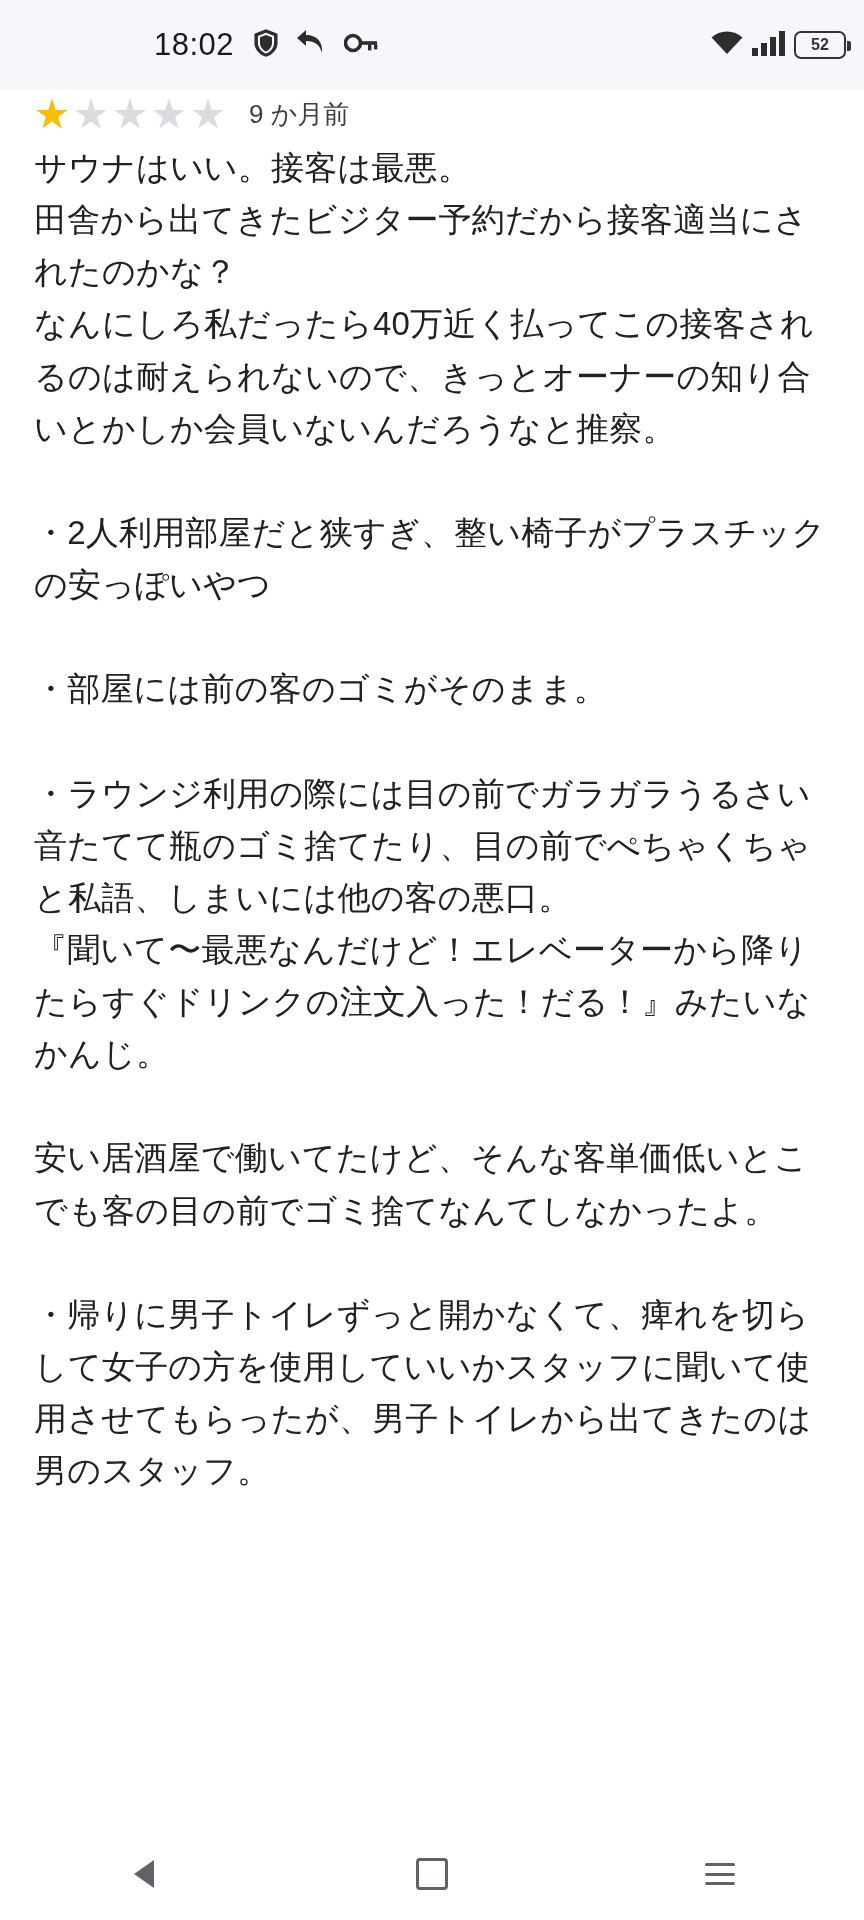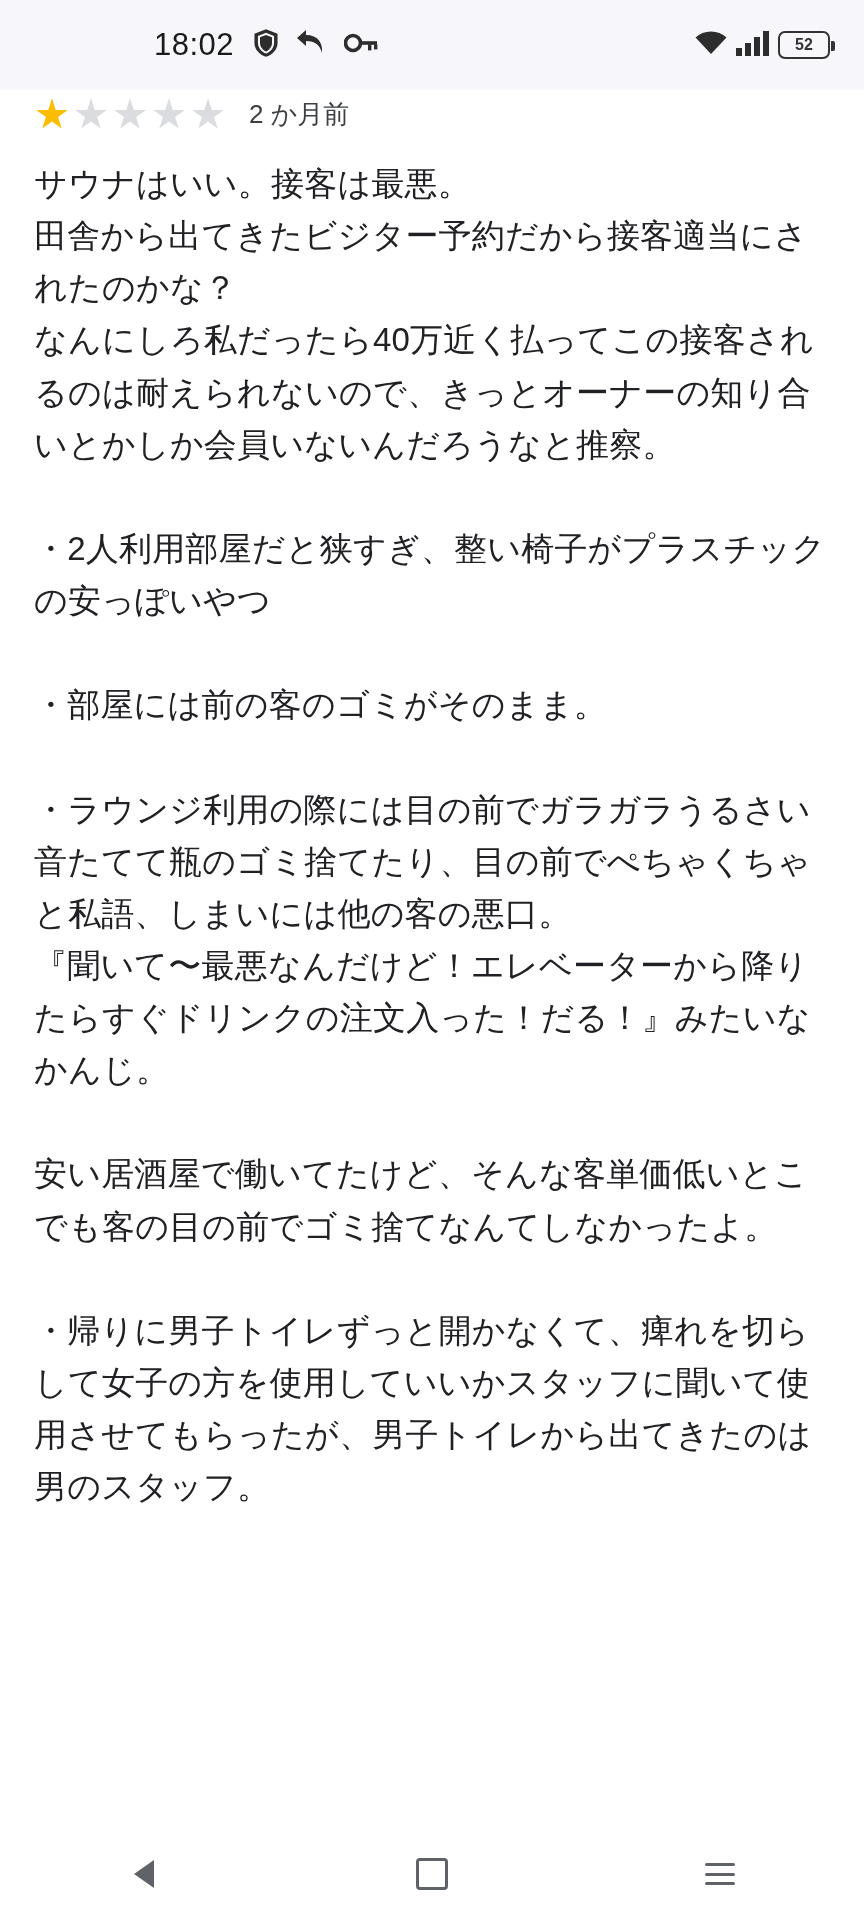--- a/index.html
+++ b/index.html
@@ -37,21 +37,21 @@
     font-weight: 500;
     letter-spacing: 0.5px;
   }
   .status-icons-left {
     display: flex;
     align-items: center;
     gap: 16px;
   }
   .status-right {
     position: absolute;
-    right: 34px;
+    right: 18px;
     top: 50%;
     transform: translateY(-50%);
     display: flex;
     align-items: center;
     gap: 8px;
   }
   .battery {
     width: 52px;
     height: 28px;
     border: 2.5px solid #333;
@@ -107,21 +107,20 @@
     color: #3c4043;
   }
 
   .review-body {
     font-size: 33px;
     line-height: 1.58;
     color: #202124;
     white-space: pre-wrap;
     word-break: break-word;
     letter-spacing: 0.2px;
-    margin-top: 16px;
   }
 
   
   .nav-bar {
     position: absolute;
     left: 0;
     bottom: 0;
     width: 864px;
     height: 92px;
     background: #ffffff;
@@ -216,21 +215,21 @@
 <div class="content">
 
   <div class="review-header">
     <div class="stars">
       <span class="star-filled" style="color: rgb(251, 188, 4);">★</span>
       <span class="star-empty" style="color: rgb(218, 220, 224);">★</span>
       <span class="star-empty" style="color: rgb(218, 220, 224);">★</span>
       <span class="star-empty" style="color: rgb(218, 220, 224);">★</span>
       <span class="star-empty" style="color: rgb(218, 220, 224);">★</span>
     </div>
-    <div class="review-date">2 か月前</div>
+    <div class="review-date">9 か月前</div>
   </div>
 
   <div class="review-body">サウナはいい。接客は最悪。
 田舎から出てきたビジター予約だから接客適当にされたのかな？
 なんにしろ私だったら40万近く払ってこの接客されるのは耐えられないので、きっとオーナーの知り合いとかしか会員いないんだろうなと推察。
 
 ・2人利用部屋だと狭すぎ、整い椅子がプラスチックの安っぽいやつ
 
 ・部屋には前の客のゴミがそのまま。
 

